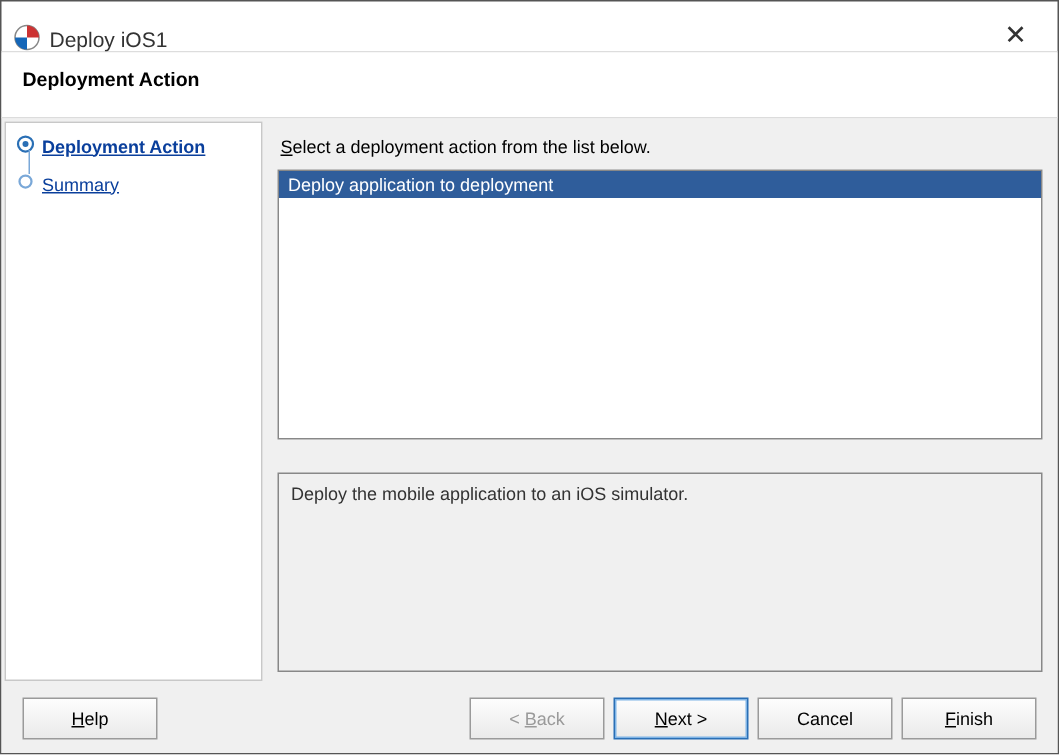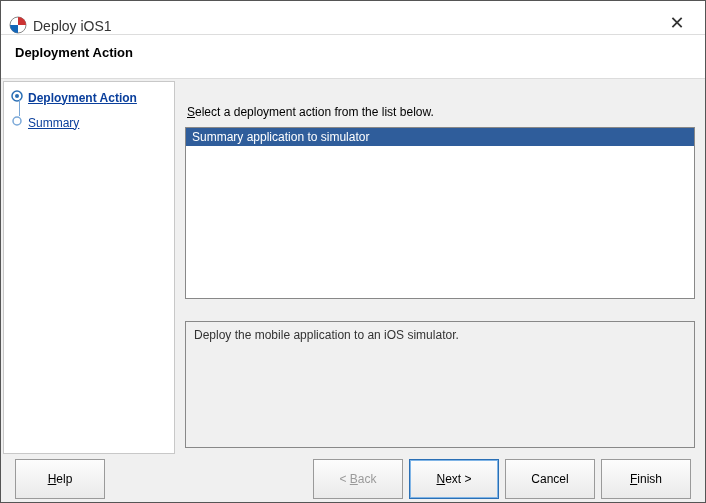--- a/index.html
+++ b/index.html
@@ -12,29 +12,29 @@
   .header { padding:10px 14px 18px 14px; border-bottom:1px solid #dcdcdc; background:#fff; }
   .header-title { font-size:13px; font-weight:bold; }
   .body { flex:1; display:flex; background:#f0f0f0; min-height:0; }
   .sidebar { width:172px; background:#fff; border:1px solid #c8c8c8; margin:2px 0 2px 2px; padding:6px 4px; }
   .side-item { display:flex; align-items:center; gap:4px; padding:2px 2px; }
   .side-bullet { width:14px; text-align:center; position:relative; }
   .side-link { color:#0a3f9c; text-decoration:underline; cursor:pointer; font-size:12px; }
   .side-link.current { font-weight:bold; }
   .side-connector { position:absolute; left:15px; top:18px; width:1px; height:16px; background:#7aa8d8; }
   .main { flex:1; padding:8px 10px 8px 10px; display:flex; flex-direction:column; min-height:0; }
-  .instruction { font-size:12px; margin:18px 0 8px 2px; }
+  .instruction { font-size:12px; margin:4px 0 8px 2px; }
   .instruction .u { text-decoration:underline; }
   .listbox { flex:1.2; background:#fff; border:1px solid #888; overflow:auto; }
   .list-item { padding:2px 6px; font-size:12px; cursor:pointer; }
   .list-item.selected { background:#2f5d9b; color:#fff; }
   .descbox { flex:0.8; background:#f0f0f0; border:1px solid #888; margin-top:22px; padding:6px 8px; font-size:12px; color:#333; }
   .footer { height:46px; background:#f0f0f0; display:flex; align-items:center; padding:0 14px; gap:6px; }
   .footer .spacer { flex:1; }
-  .btn { min-width:90px; height:40px; background:linear-gradient(#fdfdfd,#eaeaea); border:1px solid #9a9a9a; font-size:12px; cursor:pointer; padding:0 8px; }
+  .btn { min-width:90px; height:28px; background:linear-gradient(#fdfdfd,#eaeaea); border:1px solid #9a9a9a; font-size:12px; cursor:pointer; padding:0 8px; }
   .btn:disabled { color:#9a9a9a; cursor:default; }
   .btn.default { border:1px solid #2a6fb5; box-shadow:0 0 0 1px #7fb4e6 inset; }
   .u { text-decoration:underline; }
   .sidebar-wrap { position:relative; }
 </style>
 </head>
 <body>
 
 <div class="window">
 
@@ -74,21 +74,21 @@
         <span class="side-link">Summary</span>
       </div>
     </div>
 
     <div class="main">
       <div class="instruction">
         <span class="u">S</span><span>elect a deployment action from the list below.</span>
       </div>
 
       <div class="listbox">
-        <div class="list-item selected">Summary application to simulator</div>
+        <div class="list-item selected">Deploy application to deployment</div>
       </div>
 
       <div class="descbox">
         <span>Deploy the mobile application to an iOS simulator.</span>
       </div>
     </div>
 
   </div>
 
   <div class="footer">

